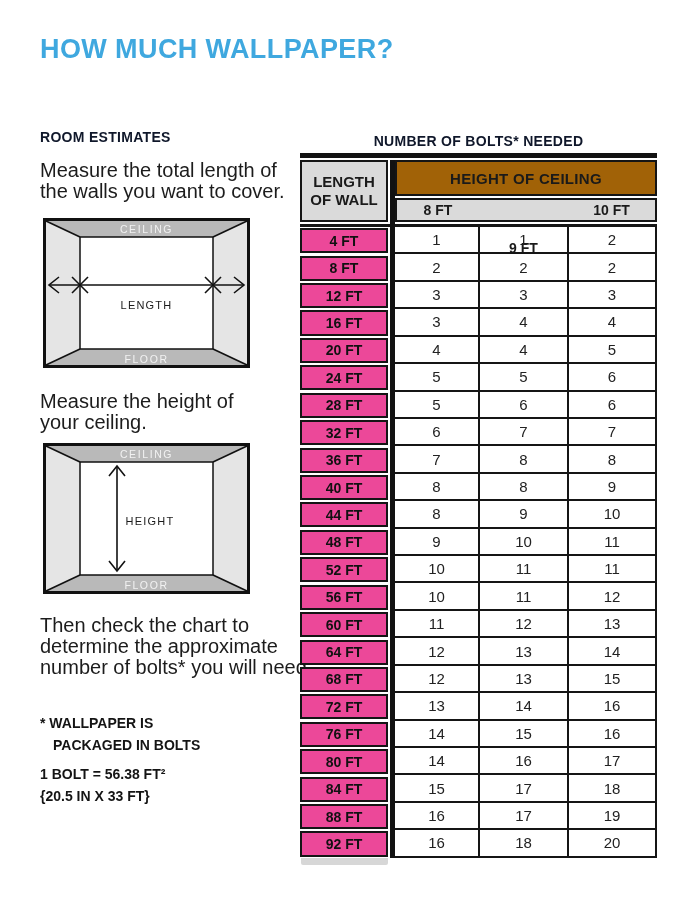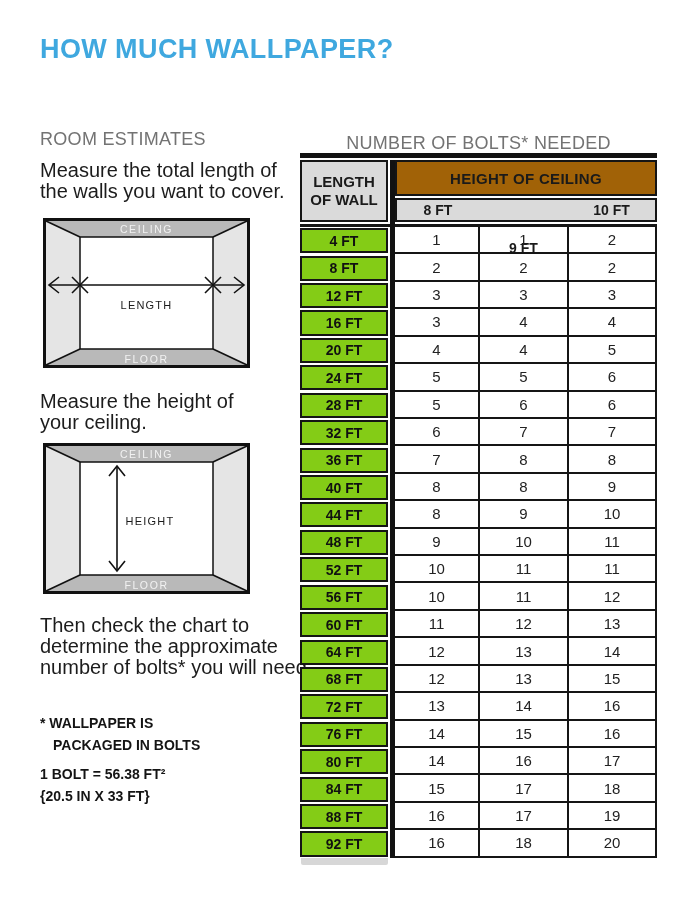--- a/index.html
+++ b/index.html
@@ -14,22 +14,22 @@
   .abs { position:absolute; }
   .pre { white-space:pre-line; }
 
   
   .page-title {
     left:40px; top:34px;
     font-size:27px; font-weight:700; letter-spacing:0.4px;
     color:#3fa8df;
   }
   .section-heading {
-    font-size:18px; font-weight:400; letter-spacing:0.3px;
-    color:#737373;
+    font-size:14px; font-weight:700; letter-spacing:0.3px;
+    color:#0f172a;
   }
   .h-room { left:40px; top:129px; }
   .h-bolts { left:300px; top:133px; width:357px; text-align:center; }
 
   
   .body-text { font-size:20px; line-height:21px; color:#1c1c1c; }
   .p-length { left:40px; top:160px; }
   .p-height { left:40px; top:391px; }
   .p-chart  { left:40px; top:615px; }
 
@@ -72,21 +72,21 @@
   .subcell {
     display:flex; align-items:center; justify-content:center;
     font-weight:700; font-size:14px;
   }
   .sh1 { width:82px; } .sh2 { width:89px;margin-top:48px; } .sh3 { flex:1; }
 
   .tbl-body { border-top:3px solid #151515; margin-top:2px; }
   .trow { display:flex; height:27.43px; }
   .tlabel {
     width:88px; box-sizing:border-box; margin:1.2px 0;
-    border:2px solid #151515; background:#84cc16;
+    border:2px solid #151515; background:#ec4899;
     display:flex; align-items:center; justify-content:center;
     font-weight:700; font-size:14px; color:#111;
   }
   .dwrap { flex:1; display:flex; border-right:2px solid #151515; }
   .dcell {
     box-sizing:border-box; border-bottom:2px solid #151515;
     display:flex; align-items:center; justify-content:center;
     font-size:15px; color:#222;
   }
   .c1 { width:83px; } .c2 { width:89px; border-left:2px solid #151515; }

